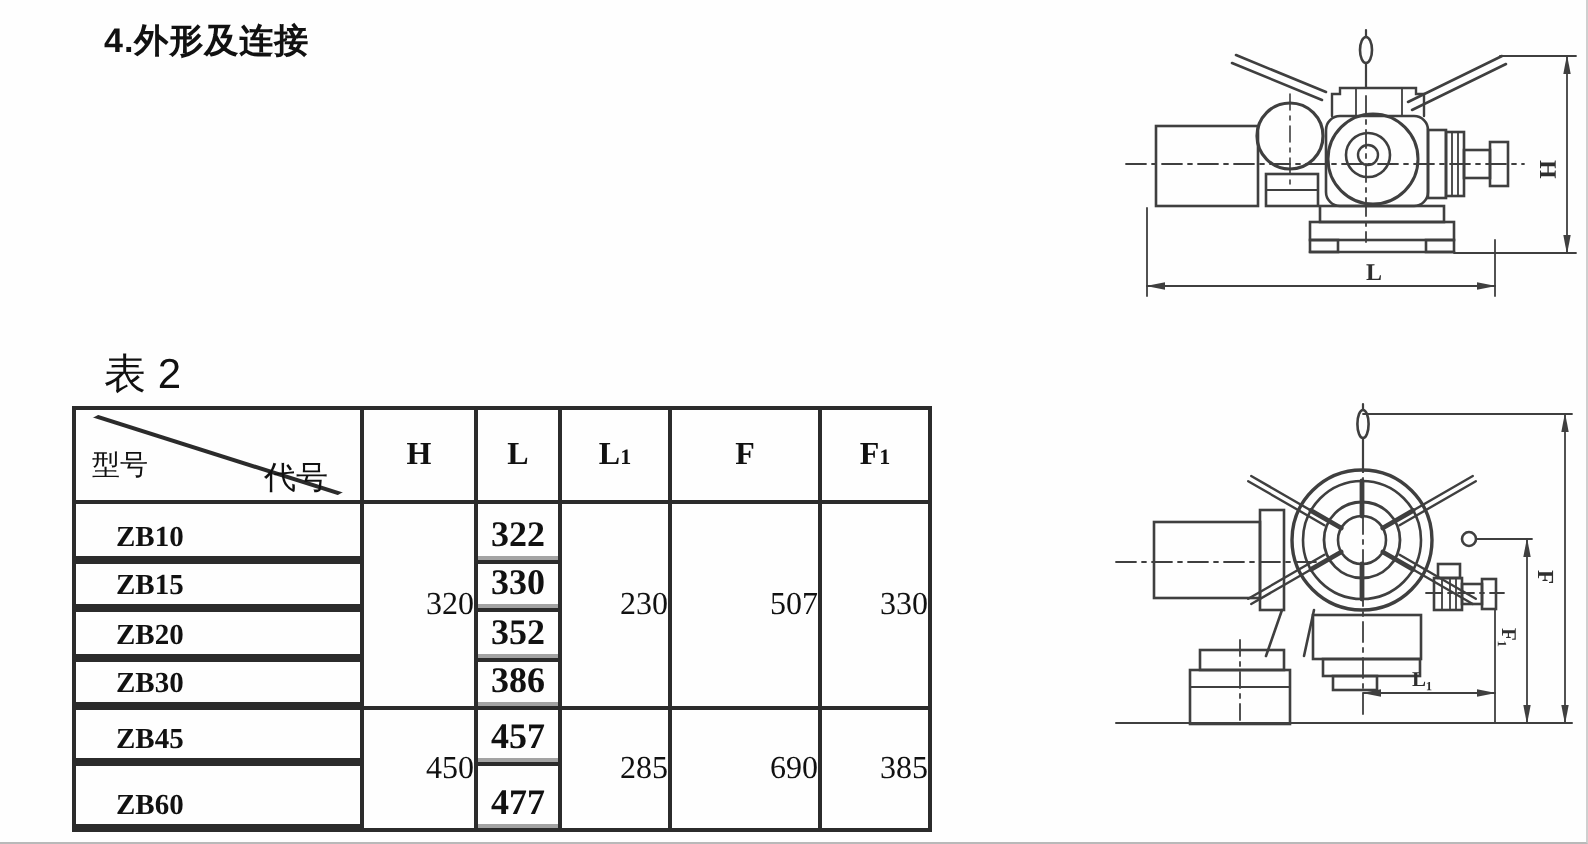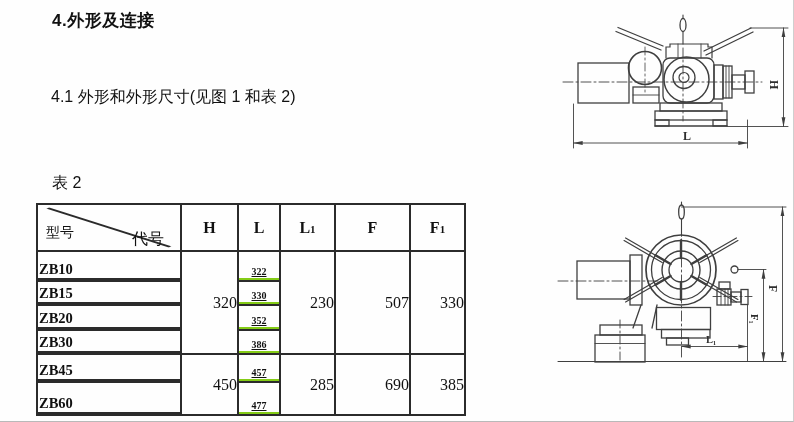--- a/index.html
+++ b/index.html
@@ -3,56 +3,55 @@
 <meta charset="utf-8">
 <style>
   html,body{margin:0;padding:0;background:#fff;}
   #page{
     position:relative;width:794px;height:422px;background:#fefefe;
     font-family:"Liberation Sans",sans-serif;color:#111;overflow:hidden;
     border-right:1px solid #cfcfcf;border-bottom:1px solid #b9b9b9;box-sizing:border-box;
   }
   .heading{position:absolute;left:52px;top:9px;font-size:17px;font-weight:bold;letter-spacing:.5px;}
   .subheading{position:absolute;left:51px;top:87px;font-size:16px;}
-  .caption{position:absolute;left:52px;top:173px;font-size:16px;}
+  .caption{position:absolute;left:52px;top:173px;font-size:21px;}
 
   table.dim{
     position:absolute;left:36px;top:203px;border-collapse:collapse;table-layout:fixed;
     font-family:"Liberation Serif",serif;
   }
   table.dim th,table.dim td{border:2px solid #2b2b2b;padding:0;}
   tr.hr{height:47px;}
   tr.r1{height:30px;} tr.r2{height:24px;} tr.r3{height:25px;}
   tr.r4{height:24px;} tr.r5{height:28px;margin-left:42px;} tr.r6{height:33px;margin-left:26px;}
   th.colhead{font-size:16px;font-weight:bold;text-align:center;}
   .hsub{font-size:11px;font-weight:bold;}
   th.corner{position:relative;overflow:hidden;border-radius:19px;}
   .corner-svg{position:absolute;left:0;top:0;width:100%;height:100%;}
   .corner-a{position:absolute;left:8px;top:19px;font-size:14px;font-weight:normal;font-family:"Liberation Serif",serif;}
   .corner-b{position:absolute;right:16px;top:24px;font-size:16px;font-weight:normal;font-family:"Liberation Serif",serif;}
   td.model-cell{vertical-align:bottom;text-align:left;padding-bottom:6px;}
-  td.model-cell .uline{display:block;border-bottom:2px solid #2b2b2b;padding:0 0 1px 1px;
+  td.model-cell .uline{display:block;border-bottom:2px solid #2b2b2b;padding:0 0 1px 20px;
     font-weight:bold;font-size:14.5px;line-height:1.05;}
   td.lval-cell{vertical-align:bottom;text-align:center;padding-bottom:6px;}
-  td.lval-cell .uline{display:block;border-bottom:2px solid #84cc16;padding-bottom:1px;
-    font-weight:bold;font-size:10px;line-height:1.05;text-decoration:underline;}
+  td.lval-cell .uline{display:block;border-bottom:2px solid #a3a3a3;padding-bottom:1px;
+    font-weight:bold;font-size:18px;line-height:1.05;}
   td.merged{vertical-align:middle;text-align:right;font-weight:normal;font-size:16px;}
 
   svg.fig{position:absolute;}
   #fig-top{left:550px;top:5px;}
   #fig-bottom{left:550px;top:195px;}
   svg.fig text{font-family:"Liberation Serif",serif;font-weight:bold;fill:#2e2e2e;}
 </style>
 </head>
 <body>
 
 <div id="page">
 
   <div class="heading">4.外形及连接</div>
-  <div class="subheading">4.1 外形和外形尺寸(见图 1 和表 2)</div>
   <div class="caption">表 2</div>
 
   <table class="dim">
     <colgroup>
       <col style="width:144px">
         <col style="width:57px">
         <col style="width:42px">
       <col style="width:55px">
         <col style="width:75px">
         <col style="width:55px">

